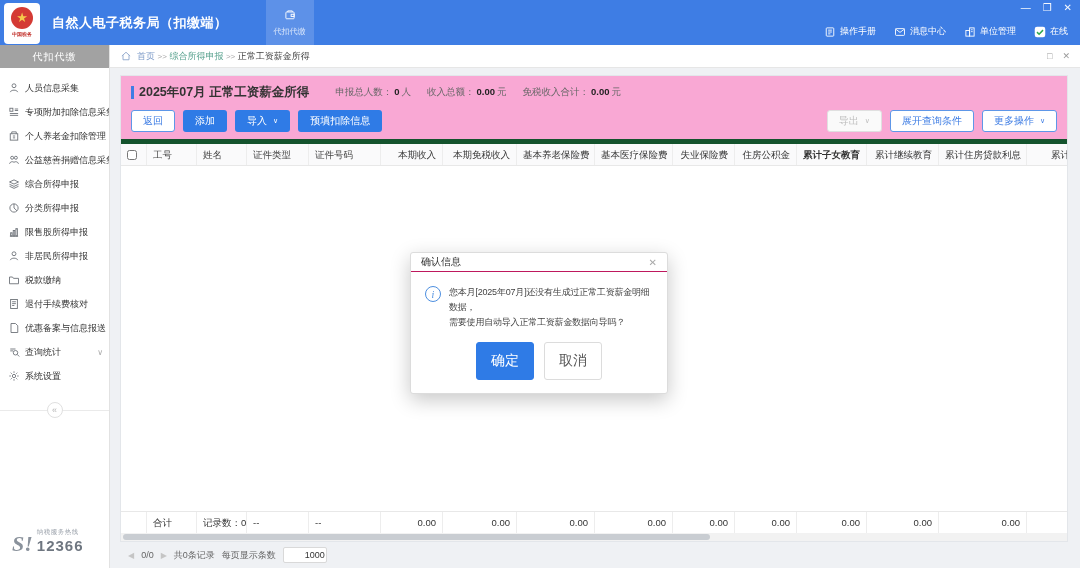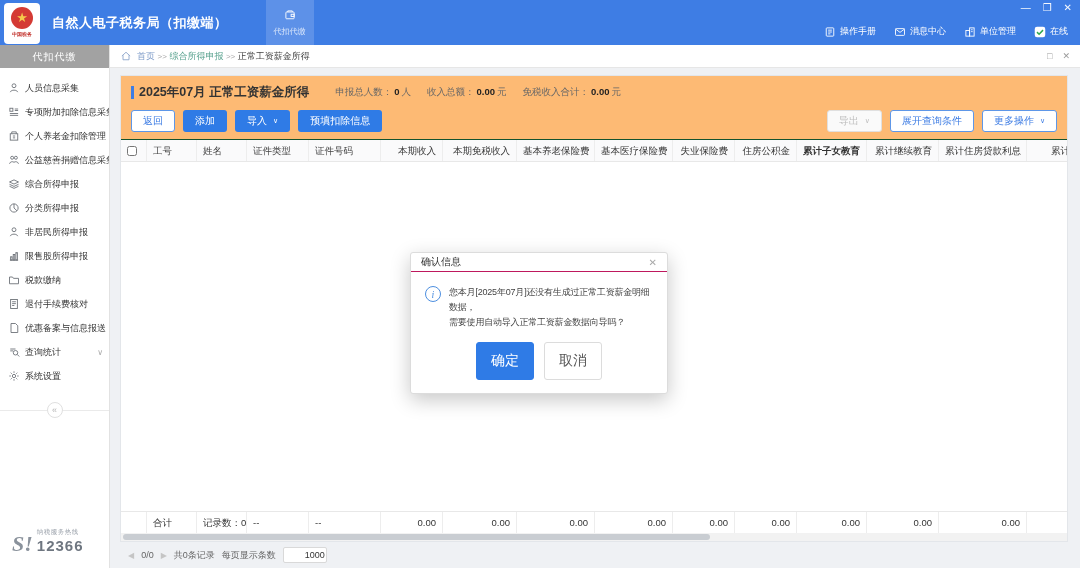--- a/index.html
+++ b/index.html
@@ -40,37 +40,37 @@
   
   .main { position:absolute; top:45px; left:110px; right:0; bottom:0; display:flex; flex-direction:column; }
   .breadcrumb-bar { height:23px; background:#fff; border-bottom:1px solid #E6E6E6; display:flex; align-items:center; padding:0 10px; gap:5px; font-size:9px; }
   .crumb { cursor:pointer; }
   .crumb-sep { color:#A9A9A9; font-size:8px; }
   .home-icon { color:#8CA5CB; display:flex; align-items:center; }
   .bc-controls { margin-left:auto; display:flex; gap:10px; color:#9A9A9A; font-size:9px; }
   .bc-controls span { cursor:pointer; }
 
   .content { flex:1; background:#EFF1F4; padding:7px 12px 0 10px; display:flex; flex-direction:column; }
-  .panel { flex:1; background:#fdba74; border:1px solid #E3E6EA; display:flex; flex-direction:column; overflow:hidden; }
+  .panel { flex:1; background:#f9a8d4; border:1px solid #E3E6EA; display:flex; flex-direction:column; overflow:hidden; }
   .title-row { display:flex; align-items:center; padding:8px 10px 4px 10px; }
   .title-bar-mark { width:3px; height:13px; background:#3E7DE4; margin-right:5px; }
   .page-title { font-size:12.5px; font-weight:bold; color:#333; }
   .stats { display:flex; gap:16px; margin-left:26px; font-size:9.5px; color:#666; }
   .stat b { color:#222; margin:0 2px; }
   .toolbar { display:flex; align-items:center; padding:5px 10px 7px 10px; gap:8px; }
   .toolbar .spacer { flex:1; }
   .btn { height:22px; padding:0 11px; border-radius:3px; font-size:10px; display:inline-flex; align-items:center; gap:4px; cursor:pointer; border:1px solid transparent; background:#fff; }
   .btn .caret { font-size:7px; margin-left:2px; }
   .btn-outline { border-color:#5E97E8; color:#3E7DE4; }
   .btn-primary { background:#2F7BE6; color:#fff;text-align:center; }
   .btn-disabled { border-color:#E0E0E0; color:#BDBDBD; background:#FAFAFA; cursor:default; }
 
   .table-wrap { flex:1; display:flex; flex-direction:column; overflow:hidden; }
   .trow { display:flex; flex:0 0 auto; white-space:nowrap; }
-  .thead { border-top:1px solid #14532d; border-bottom:1px solid #E8E8E8; background:#FAFAFB; }
+  .thead { border-top:5px solid #14532d; border-bottom:1px solid #E8E8E8; background:#FAFAFB; }
   .cell { height:21px; line-height:21px; font-size:9.5px; color:#444; padding:0 6px; border-right:1px solid #EDEDED; overflow:hidden; flex:0 0 auto; }
   .cell.num { text-align:right; color:#333; }
   .cell .cb { width:10px; height:10px; vertical-align:middle; }
   .tbody-empty { flex:1; background:#fff; }
   .ttotal { border-top:1px solid #E8E8E8; background:#fff; }
   .ttotal .cell { color:#333; }
   .hscroll { height:8px; background:#F2F2F2; position:relative; flex:0 0 auto; }
   .hscroll .thumb { position:absolute; top:1px; left:2px; height:6px; width:62%; background:#C9CDD2; border-radius:3px; cursor:pointer; }
 
   .pagination { height:26px; display:flex; align-items:center; gap:7px; padding-left:8px; font-size:9px; color:#666; }
@@ -219,36 +219,36 @@
             <svg viewBox="0 0 16 16" width="12" height="12" fill="none" stroke="currentColor" stroke-width="1.2">
               <circle cx="8" cy="8" r="5.5"></circle>
               <path d="M8 8V2.5M8 8l4 3.8"></path>
             </svg>
           </span>
           <span class="mi-label">分类所得申报</span>
         </li>
         <li class="menu-item">
           <span class="mi-icon">
             <svg viewBox="0 0 16 16" width="12" height="12" fill="none" stroke="currentColor" stroke-width="1.2">
-              <circle cx="8" cy="5" r="2.6"></circle>
-              <path d="M3 13.5c1.2-3.5 8.8-3.5 10 0"></path>
-            </svg>
-          </span>
-          <span class="mi-label">非居民所得申报</span>
-        </li>
-        <li class="menu-item">
-          <span class="mi-icon">
-            <svg viewBox="0 0 16 16" width="12" height="12" fill="none" stroke="currentColor" stroke-width="1.2">
               <path d="M2.5 13.5h11"></path>
               <rect x="3.5" y="9" width="2" height="4.5"></rect>
               <rect x="7" y="6" width="2" height="7.5"></rect>
               <rect x="10.5" y="3.5" width="2" height="10"></rect>
             </svg>
           </span>
           <span class="mi-label">限售股所得申报</span>
+        </li>
+        <li class="menu-item">
+          <span class="mi-icon">
+            <svg viewBox="0 0 16 16" width="12" height="12" fill="none" stroke="currentColor" stroke-width="1.2">
+              <circle cx="8" cy="5" r="2.6"></circle>
+              <path d="M3 13.5c1.2-3.5 8.8-3.5 10 0"></path>
+            </svg>
+          </span>
+          <span class="mi-label">非居民所得申报</span>
         </li>
         <li class="menu-item">
           <span class="mi-icon">
             <svg viewBox="0 0 16 16" width="12" height="12" fill="none" stroke="currentColor" stroke-width="1.2">
               <path d="M2 4h4l1.3 1.8H14V13H2z"></path>
             </svg>
           </span>
           <span class="mi-label">税款缴纳</span>
         </li>
         <li class="menu-item">

